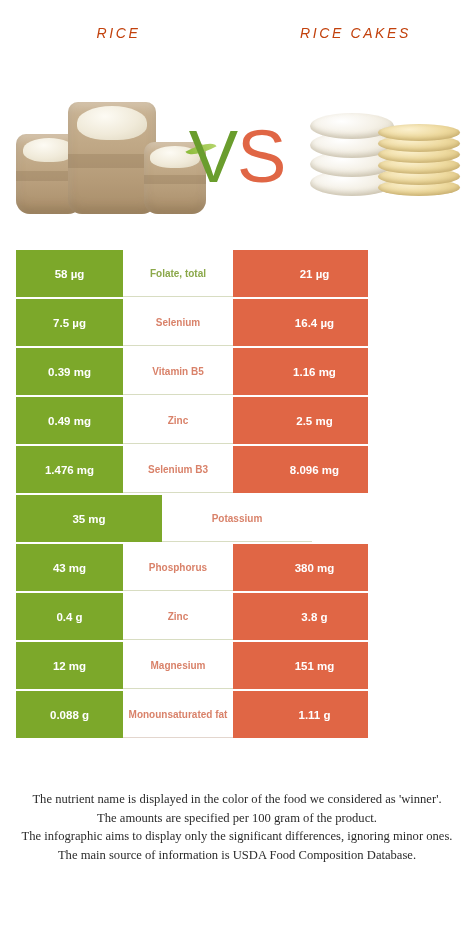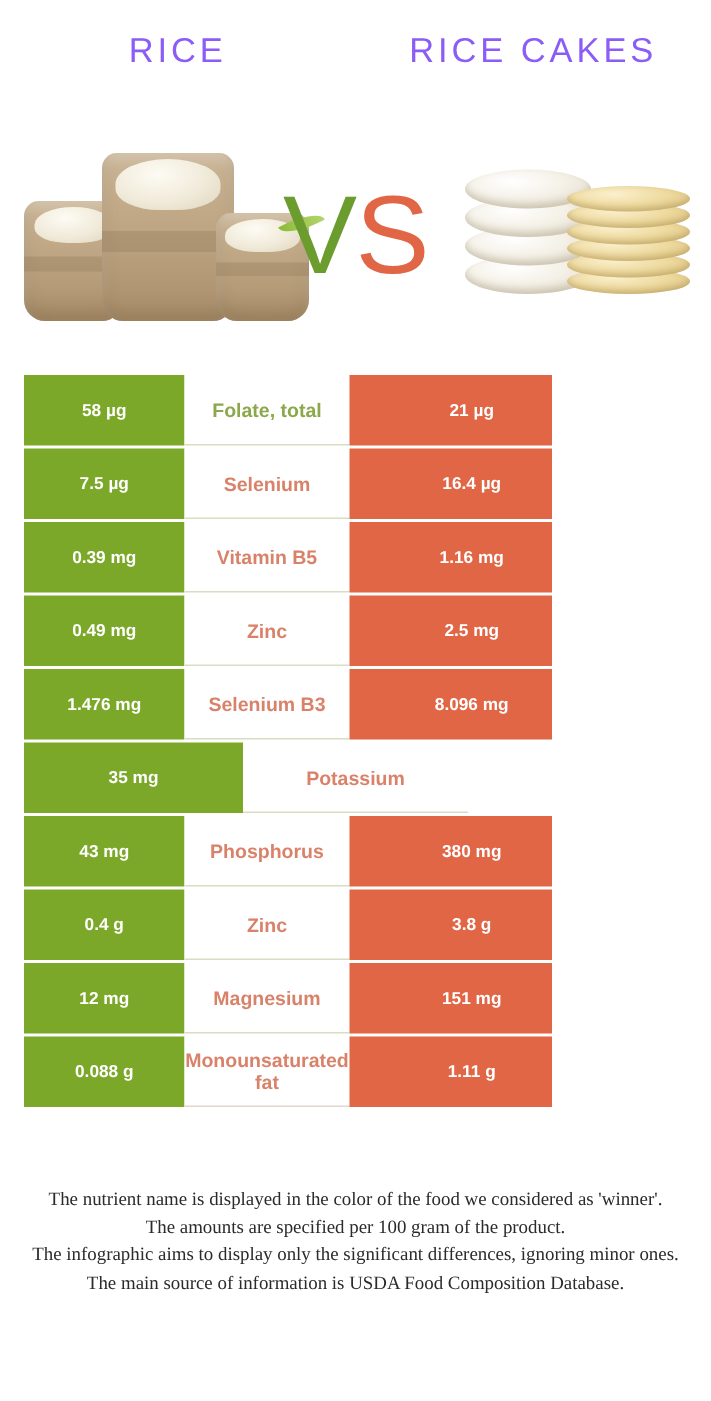--- a/index.html
+++ b/index.html
@@ -31,25 +31,26 @@
     display: flex;
   }
   .title-cell {
     flex: 1 1 50%;
     display: flex;
     align-items: center;
     justify-content: center;
   }
   .title-text {
     font-family: "Liberation Sans", sans-serif;
-    font-size: 23px;
+    font-size: 14px;
     font-weight: 300;
     letter-spacing: 2.6px;
-    color: #8b5cf6;
+    color: #c2410c;
     white-space: nowrap;
+    font-style: italic;
   }
 
   
   .hero {
     position: absolute;
     top: 62px;
     left: 0;
     width: 474px;
     height: 160px;
   }
@@ -174,21 +175,21 @@
     width: 146px;
     background: #7ca82a;
     color: #ffffff;
     font-size: 11.5px;
     font-weight: 700;
   }
   .cell-mid {
     width: 150px;
     background: #ffffff;
     border-bottom: 1px solid #d8ddc2;
-    font-size: 13px;
+    font-size: 10px;
     font-weight: 700;
   }
   .row:last-child .cell-mid { border-bottom: 1px solid #e3d6ce; }
   .cell-mid.win-left  { color: #8ba84a; }
   .cell-mid.win-right { color: #d9826a; }
   .cell-right {
     width: 146px;
     background: #e06645;
     color: #ffffff;
     font-size: 11.5px;

